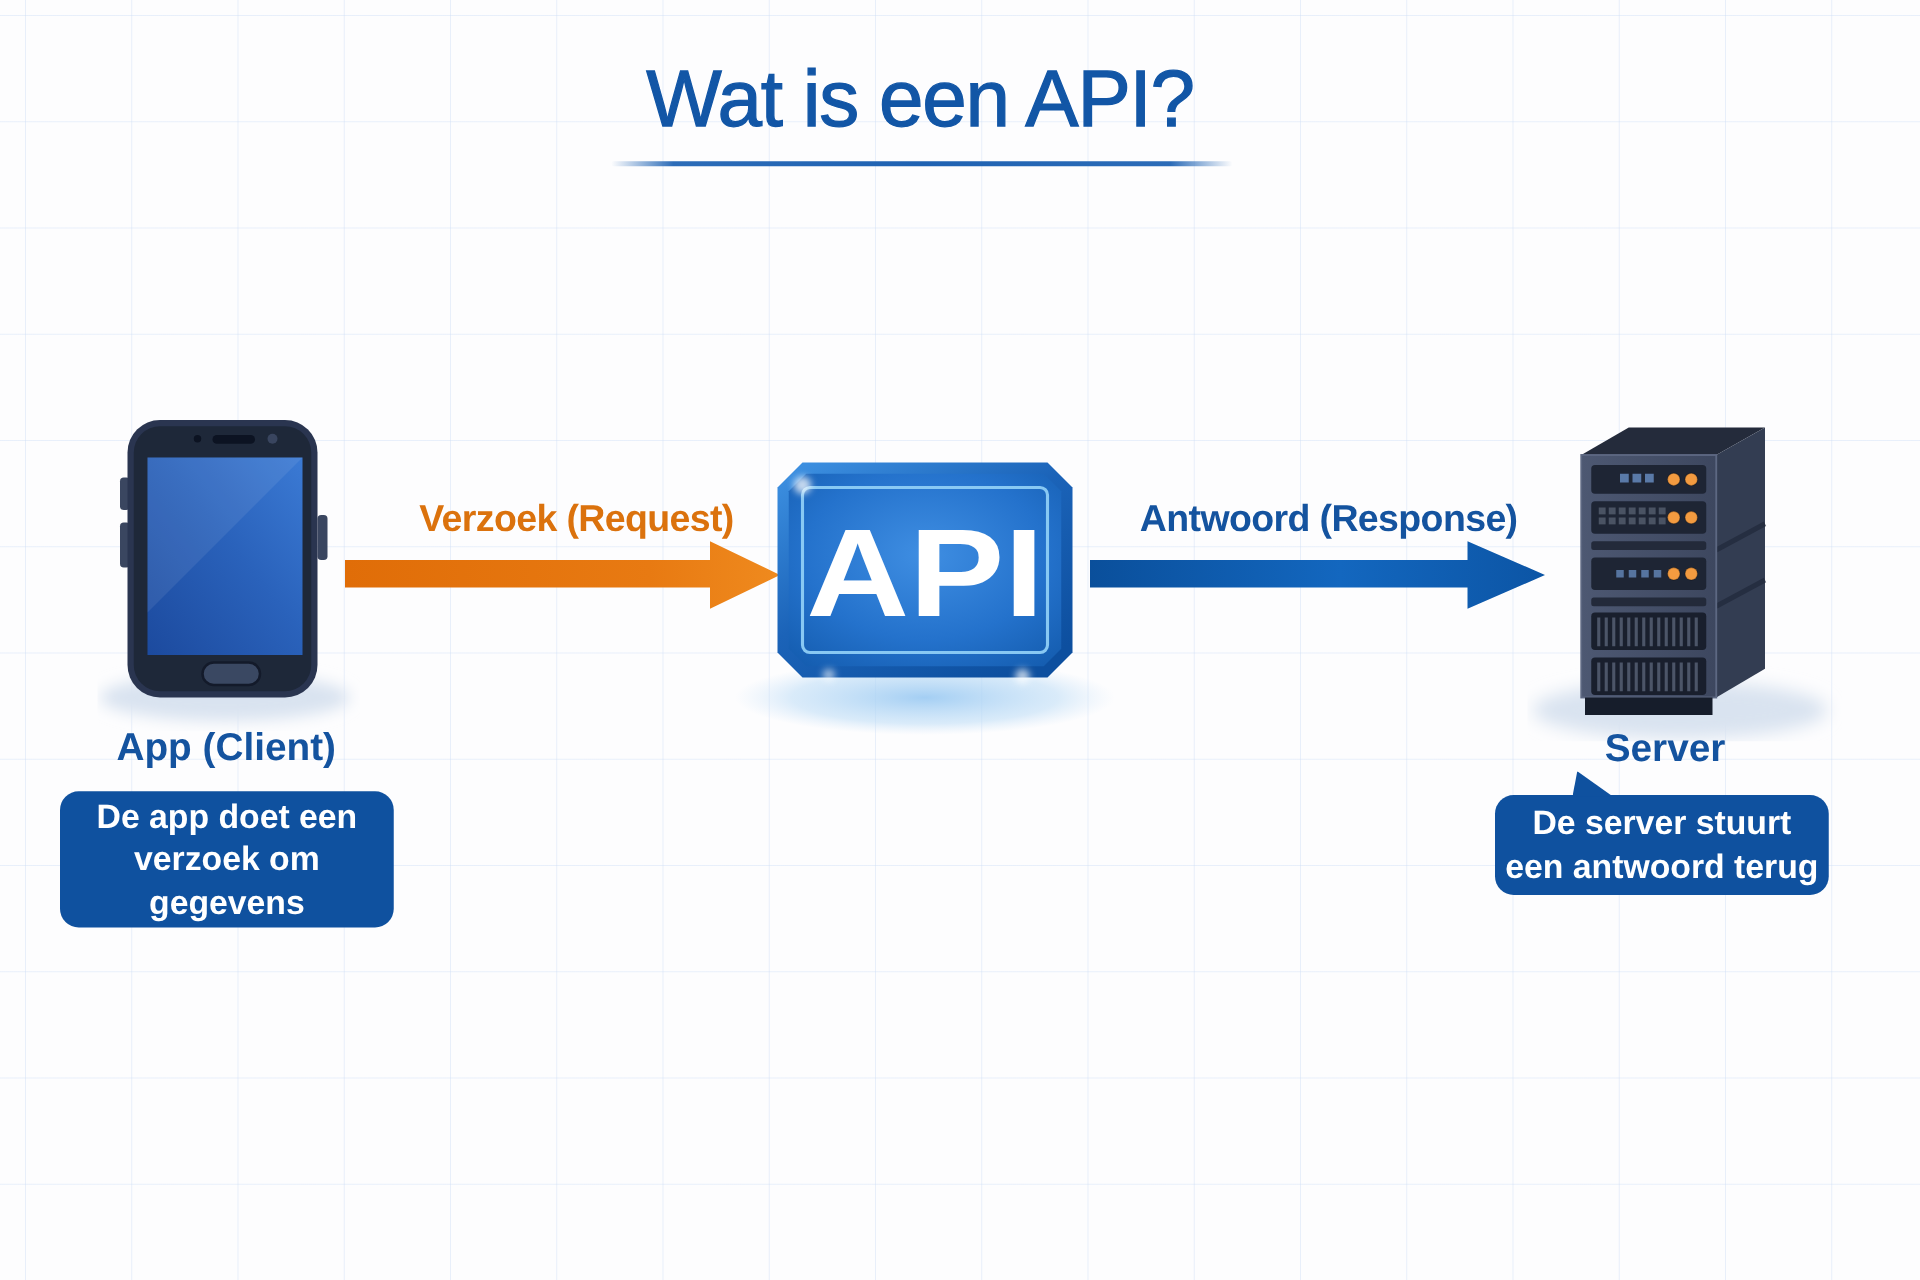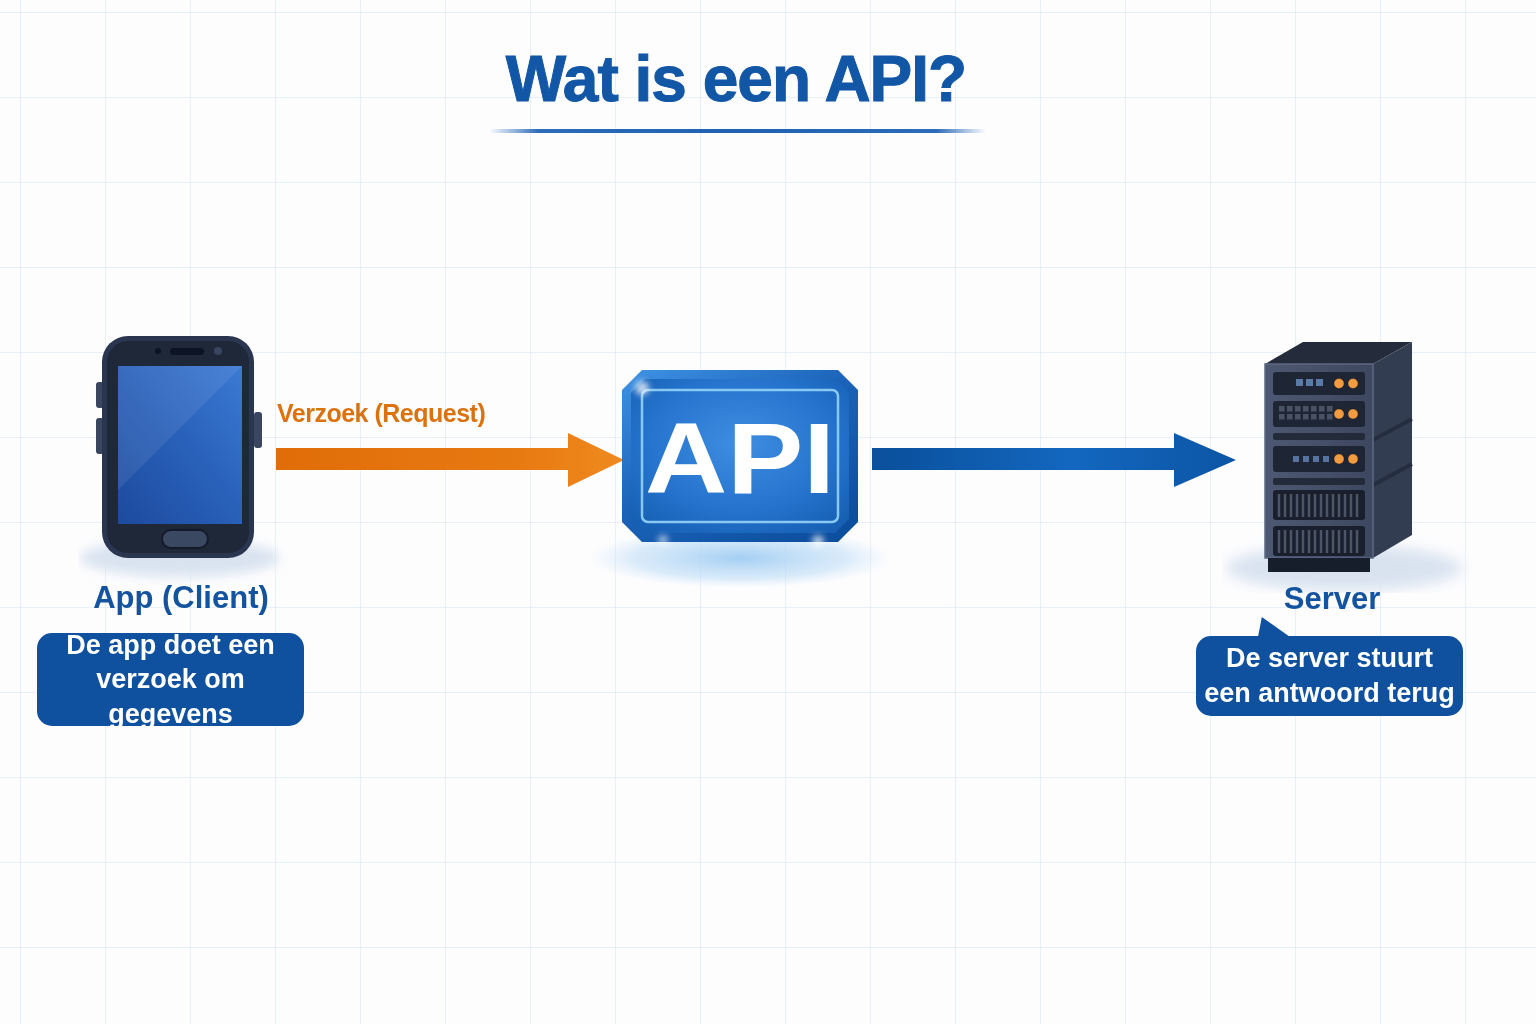--- a/index.html
+++ b/index.html
@@ -7,32 +7,32 @@
     position:relative;width:1536px;height:1024px;overflow:hidden;
     background-color:#fdfdfe;
     background-image:
       linear-gradient(rgba(203,220,246,.42) 1px, transparent 1px),
       linear-gradient(90deg, rgba(203,220,246,.42) 1px, transparent 1px);
     background-size:85px 85px;background-position:20px 12px;
     font-family:"Liberation Sans",sans-serif;
   }
   .title{
     position:absolute;top:42px;left:0;width:1472px;text-align:center;
-    font-size:64px;font-weight:700;color:#1256a6;letter-spacing:-1px;
+    font-size:64px;font-weight:400;color:#1256a6;letter-spacing:-1px;
     -webkit-text-stroke:1px #1256a6;
   }
   .underline{
     position:absolute;top:129px;left:489px;width:497px;height:4px;border-radius:2px;
     background:linear-gradient(90deg, rgba(44,108,184,0) 0%, #2c6cb8 10%, #1f62b2 50%, #2c6cb8 90%, rgba(44,108,184,0) 100%);
   }
   .node-label{
     position:absolute;font-size:31px;font-weight:700;color:#14539f;text-align:center;
   }
   .arrow-label{
-    position:absolute;font-size:25px;font-weight:700;text-align:left;letter-spacing:-0.5px;
+    position:absolute;font-size:30px;font-weight:700;text-align:right;letter-spacing:-0.5px;
   }
   .arrow-label.request{color:#db720d;}
   .arrow-label.response{color:#14539f;}
   .callout{
     position:absolute;background:#0f519f;color:#ffffff;border-radius:15px;
     font-size:27px;font-weight:700;text-align:center;line-height:1.28;
     white-space:pre-line;box-sizing:border-box;
     display:flex;align-items:center;justify-content:center;
   }
   .tail{position:absolute;background:#0f519f;}
@@ -121,20 +121,21 @@
   <svg class="abs" style="left:872px;top:428px" width="368" height="66" viewBox="0 0 368 66">
     <defs>
       <linearGradient id="bg2" x1="0" y1="0" x2="1" y2="0">
         <stop offset="0" stop-color="#0a4f9b"></stop>
           <stop offset="0.55" stop-color="#1367bf"></stop>
           <stop offset="1" stop-color="#0c55a5"></stop>
       </linearGradient>
     </defs>
     <polygon points="0,20 302,20 302,5 364,32 302,59 302,42 0,42" fill="url(#bg2)"></polygon>
   </svg>
+  <div class="arrow-label response" style="left:878px;top:399px;width:336px">Antwoord (Response)</div>
 
   <svg class="abs" style="left:1222px;top:318px" width="252" height="275" viewBox="0 0 252 275">
     <defs>
       <filter id="soft3" x="-60%" y="-60%" width="220%" height="220%">
           <feGaussianBlur stdDeviation="7"></feGaussianBlur>
         </filter>
       <linearGradient id="srvFront" x1="0" y1="0" x2="1" y2="0">
         <stop offset="0" stop-color="#4d5872"></stop>
           <stop offset="1" stop-color="#3d475f"></stop>
       </linearGradient>
@@ -190,21 +191,21 @@
       <rect x="51" y="172" width="92" height="30" rx="3" fill="#191f2d"></rect>
       <path d="M57 176V199M63 176V199M69 176V199M75 176V199M81 176V199M87 176V199M93 176V199M99 176V199M105 176V199M111 176V199M117 176V199M123 176V199M129 176V199M135 176V199" stroke="#4c5568" stroke-width="2.5"></path>
       <rect x="51" y="208" width="92" height="30" rx="3" fill="#191f2d"></rect>
       <path d="M57 212V235M63 212V235M69 212V235M75 212V235M81 212V235M87 212V235M93 212V235M99 212V235M105 212V235M111 212V235M117 212V235M123 212V235M129 212V235M135 212V235" stroke="#4c5568" stroke-width="2.5"></path>
     </g>
   </svg>
 
   <div class="node-label" style="left:58px;top:580px;width:246px">App (Client)</div>
   <div class="node-label" style="left:1232px;top:581px;width:200px">Server</div>
 
-  <div class="callout" style="left:37px;top:633px;width:267px;height:93px">
+  <div class="callout" style="left:48px;top:633px;width:267px;height:109px">
     <span>De app doet een
 verzoek om gegevens</span>
   </div>
 
 
   <div class="callout" style="left:1196px;top:636px;width:267px;height:80px">
     <div class="tail tail-upleft"></div>
     <span>De server stuurt
 een antwoord terug</span>
   </div>

